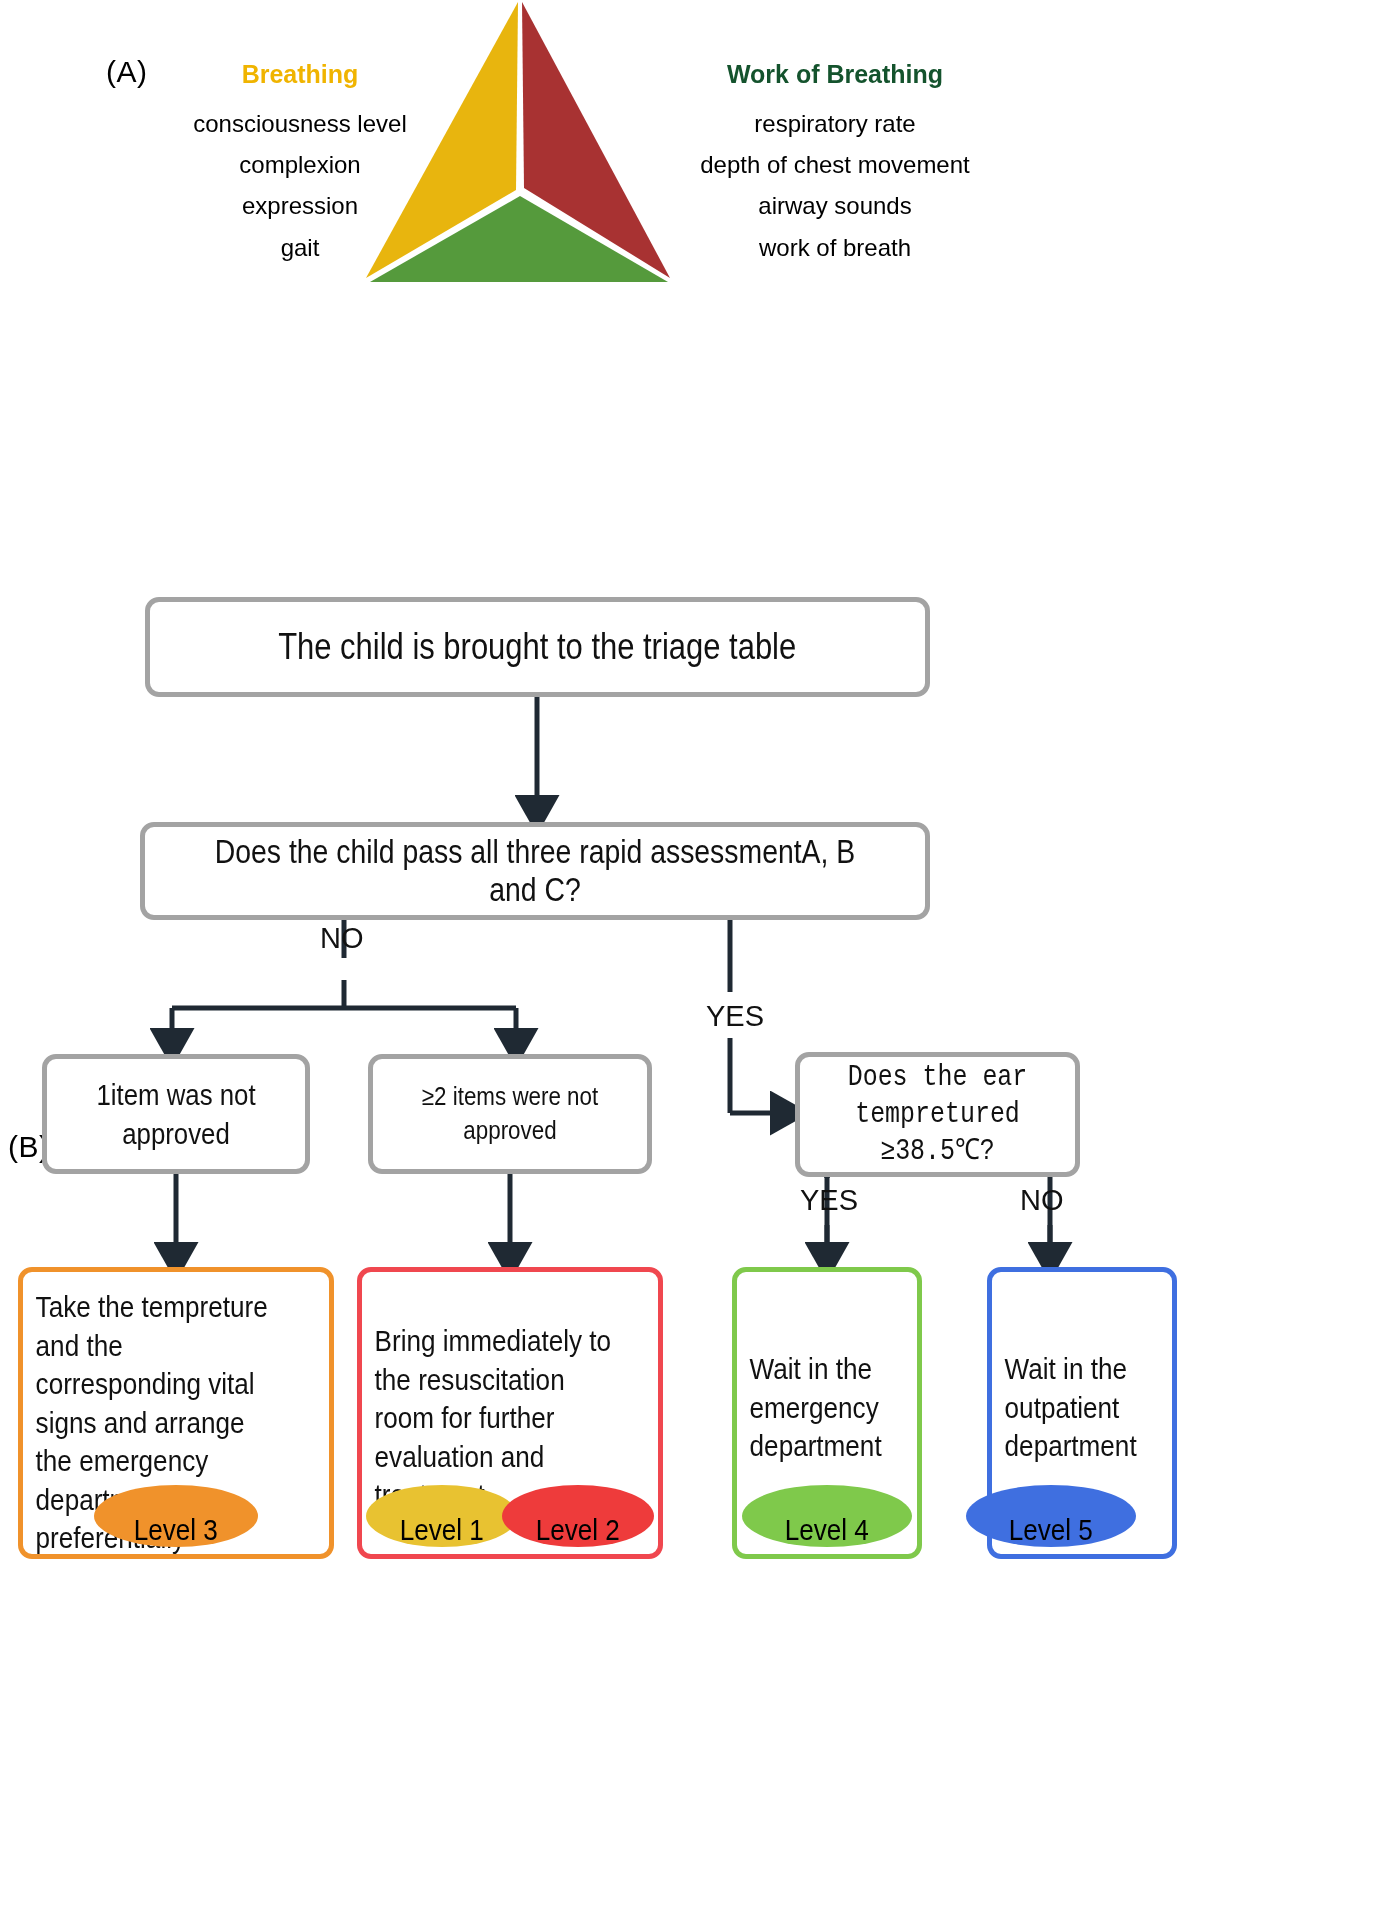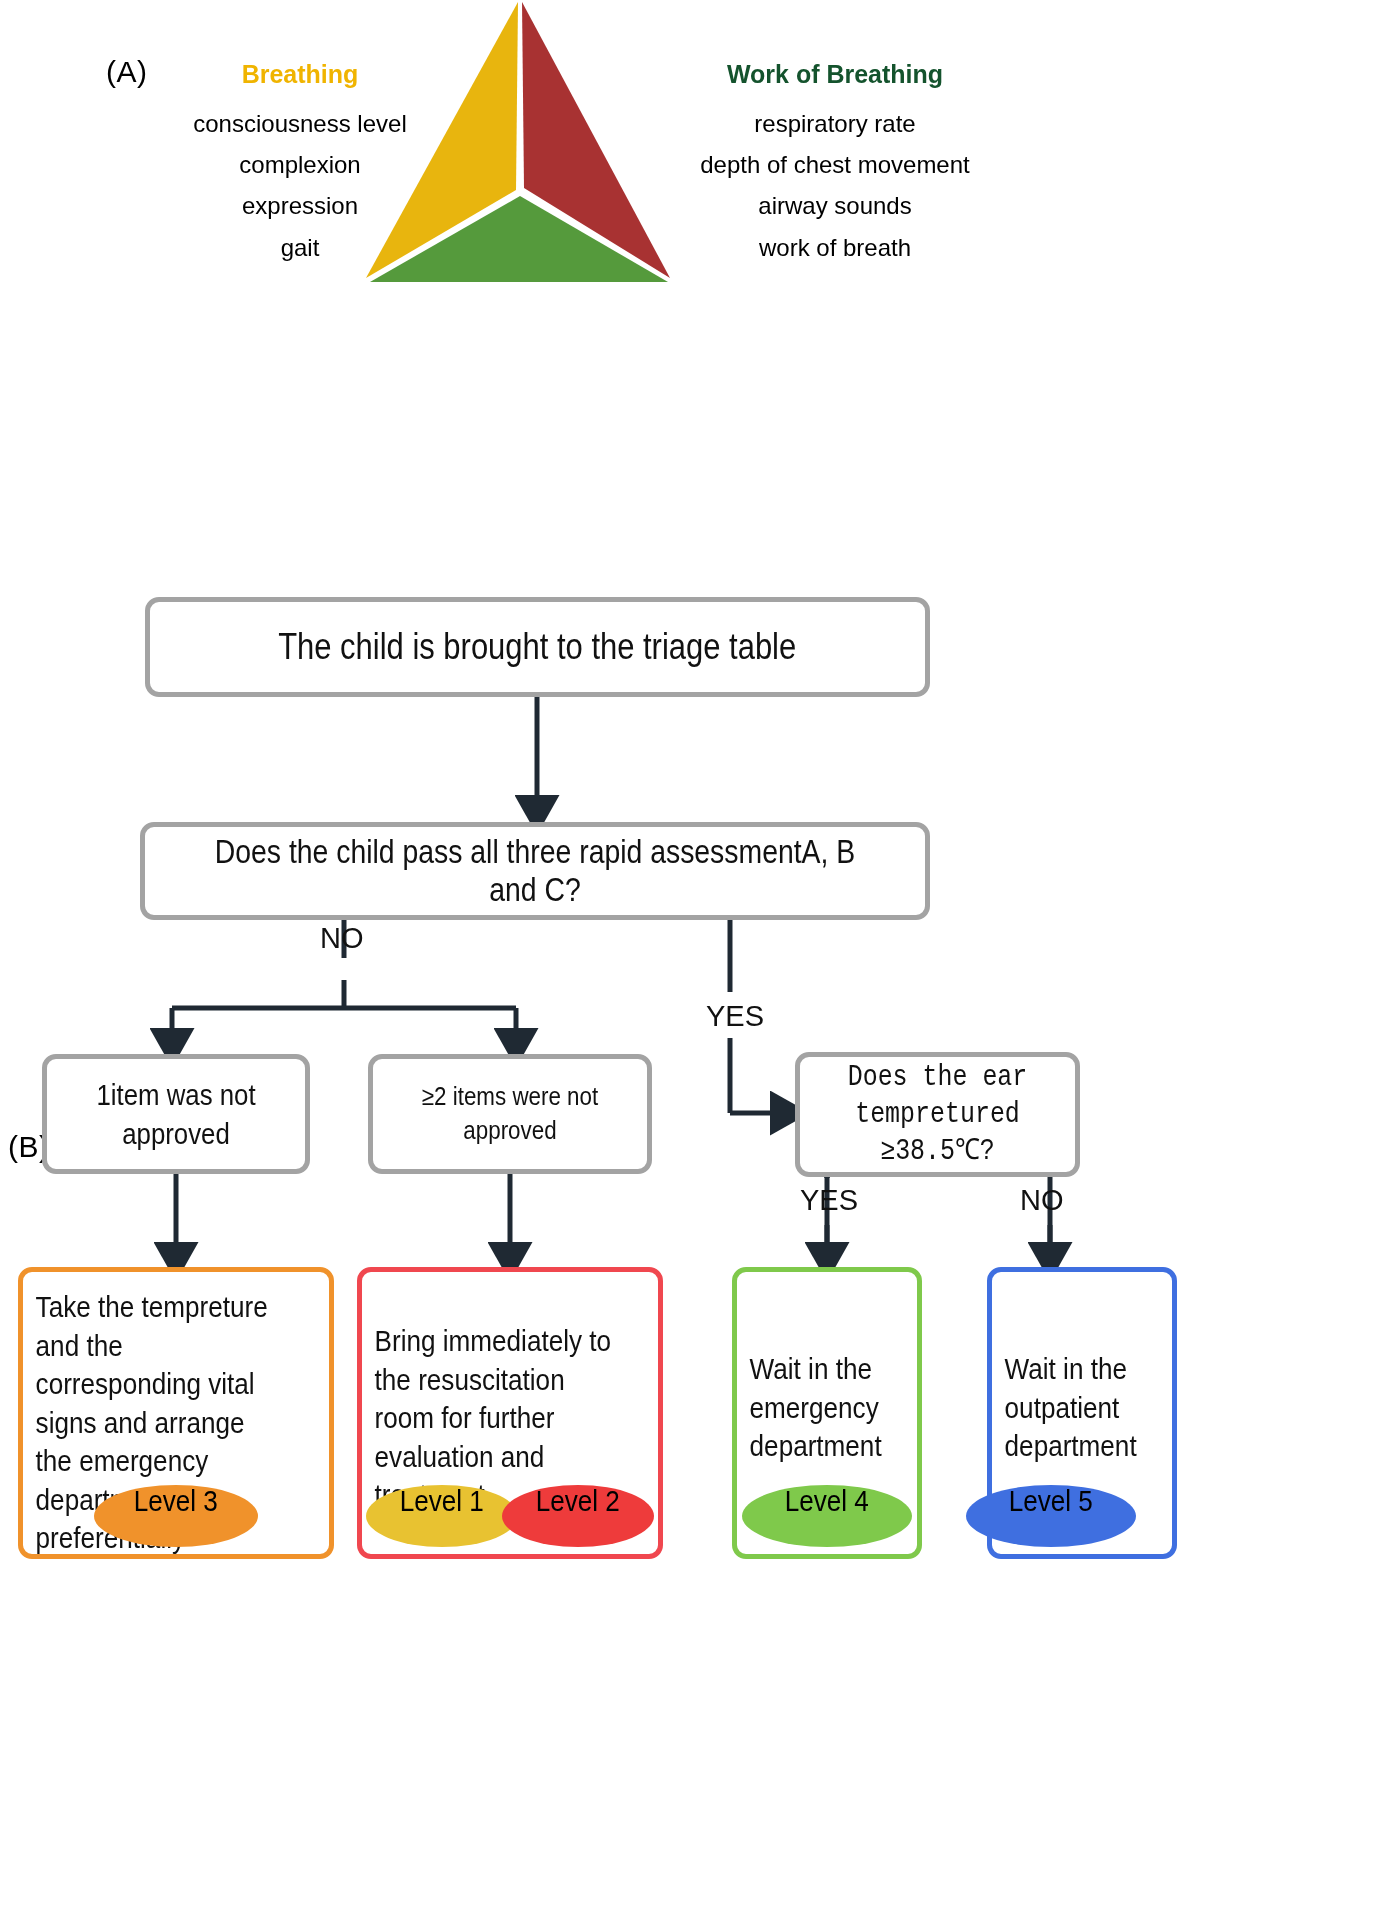--- a/index.html
+++ b/index.html
@@ -51,21 +51,21 @@
   .outcome{position:absolute;box-sizing:border-box;border:5px solid #000;border-radius:14px;background:#fff;
            font-family:"Liberation Sans Narrow","Liberation Sans",sans-serif;color:#111;overflow:visible;}
   .outcome .otext{padding:16px 14px 0 14px;font-size:29px;line-height:1.33;transform:scaleX(.9);transform-origin:left top;}
   #o-l3{left:18px;top:707px;width:316px;height:292px;border-color:#F0922B;}
   #o-l12{left:357px;top:707px;width:306px;height:292px;border-color:#F0474F;}
   #o-l4{left:732px;top:707px;width:190px;height:292px;border-color:#7FC94B;}
   #o-l5{left:955px;top:707px;width:190px;height:292px;border-color:#3F6FE0;margin-left:32px;}
   #o-l4 .otext,#o-l5 .otext{padding-top:78px;}
   #o-l12 .otext{padding-top:50px;}
 
-  .pill{position:absolute;border-radius:50%;display:flex;align-items:flex-start;justify-content:center;
+  .pill{position:absolute;border-radius:50%;display:flex;align-items:flex-end;justify-content:center;
         font-family:"Liberation Sans Narrow","Liberation Sans",sans-serif;font-size:29px;color:#000;}
   .pill span{transform:scaleX(.9);}
   #p-l3{left:94px;top:925px;width:164px;height:62px;background:#F0922B;}
   #p-l1{left:366px;top:925px;width:152px;height:62px;background:#E8C231;}
   #p-l2{left:502px;top:925px;width:152px;height:62px;background:#EE3B3B;}
   #p-l4{left:742px;top:925px;width:170px;height:62px;background:#7FC94B;}
   #p-l5{left:966px;top:925px;width:170px;height:62px;background:#3F6FE0;}
 </style>
 </head>
 <body>

